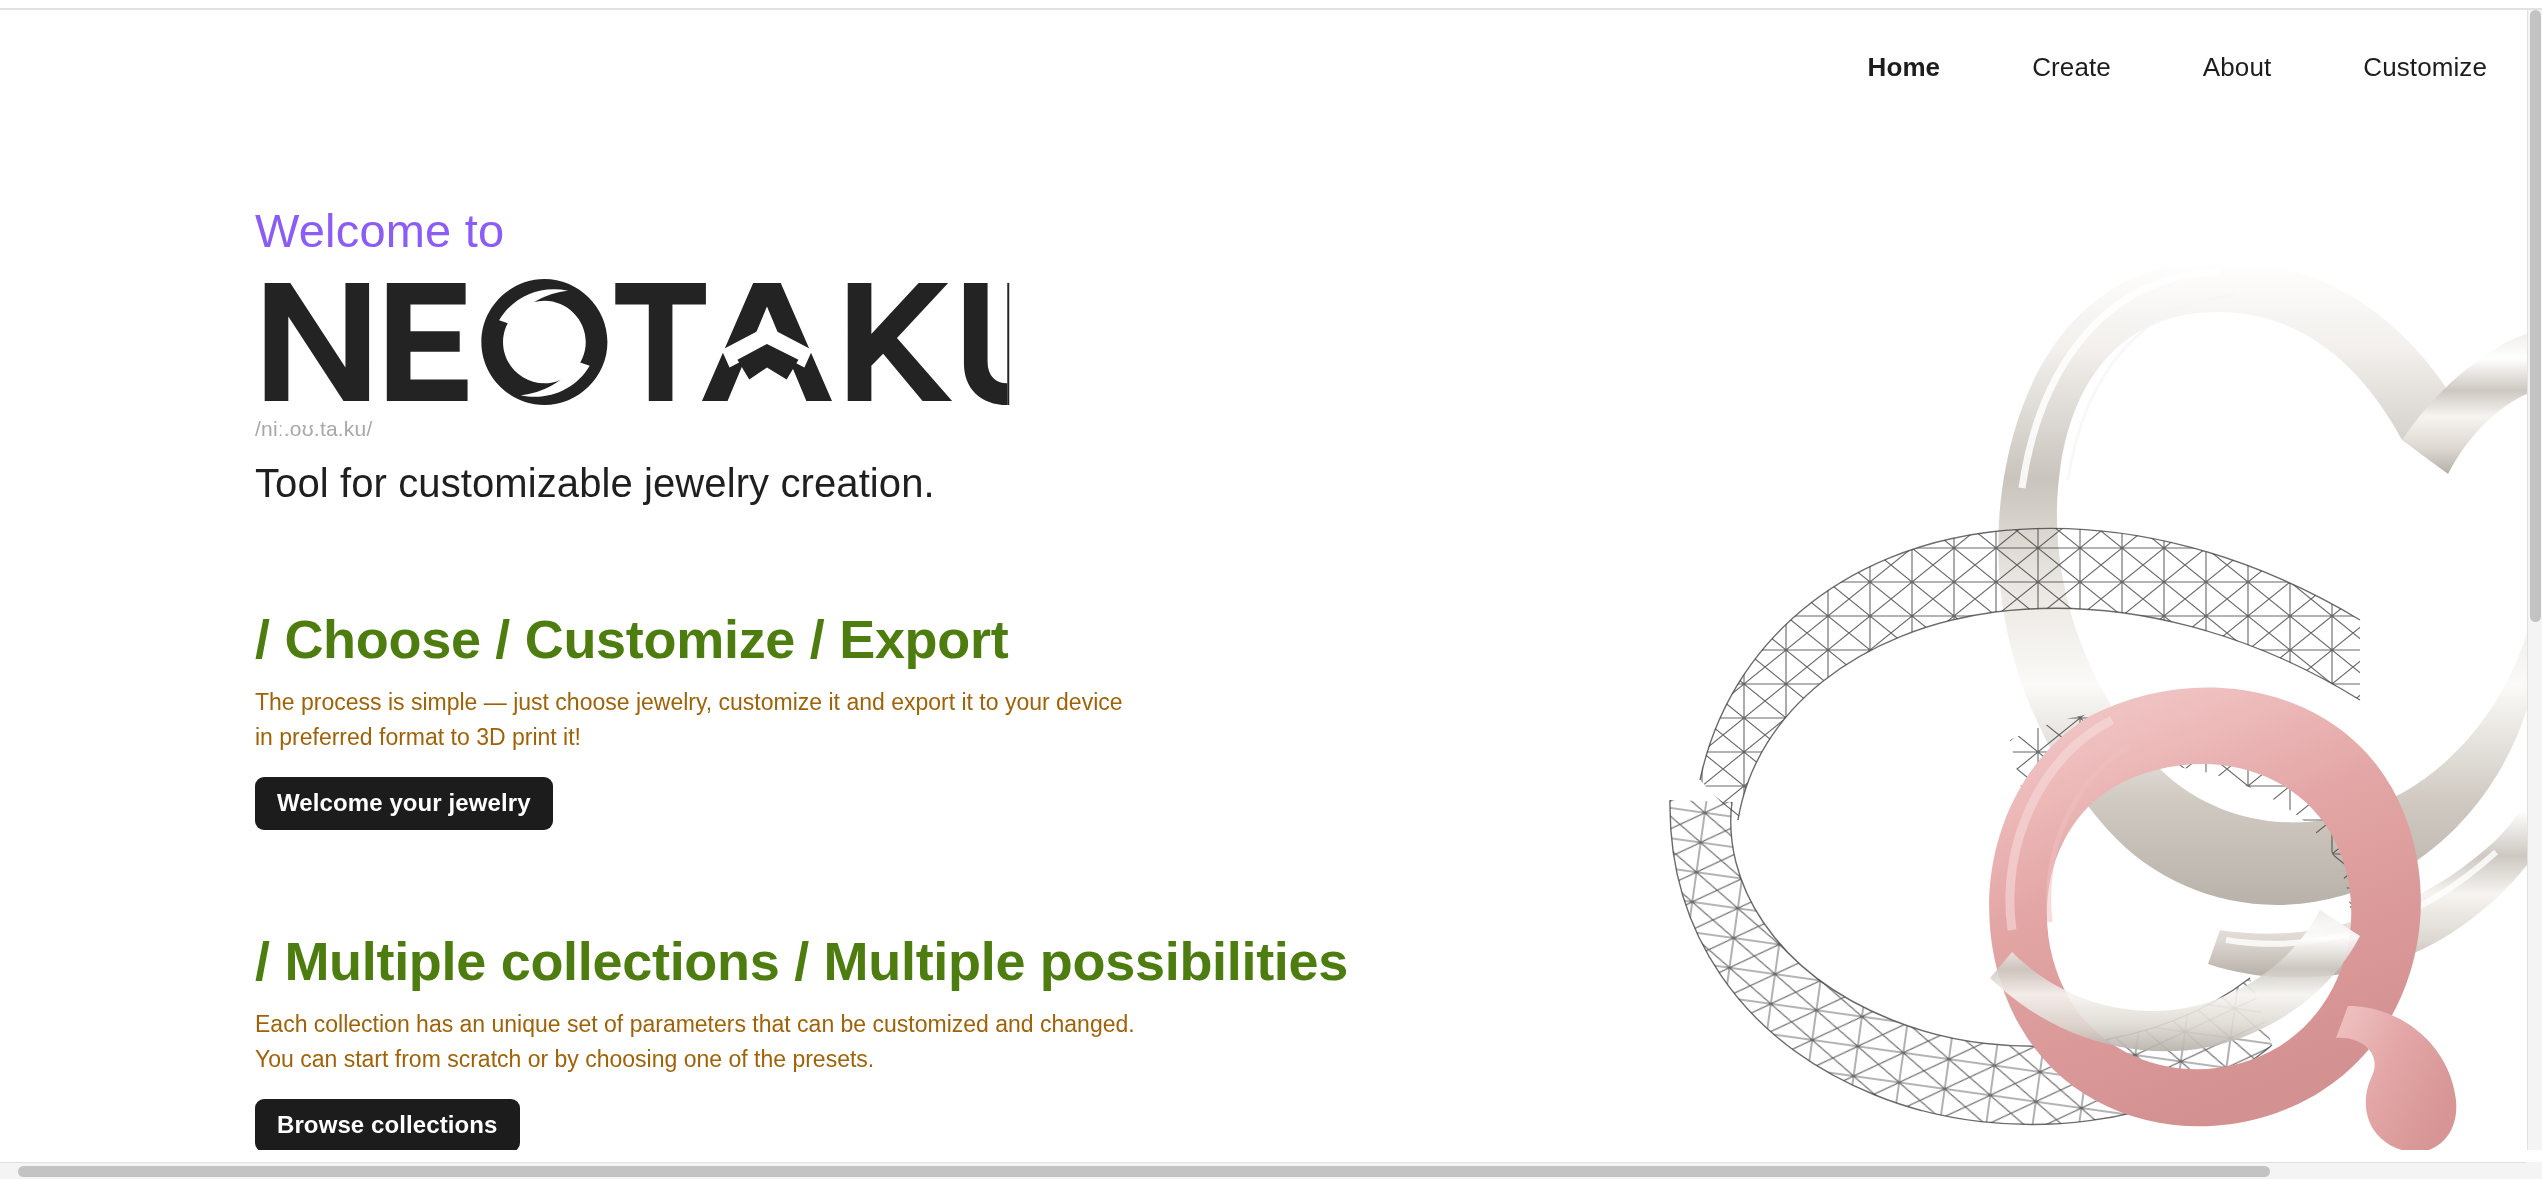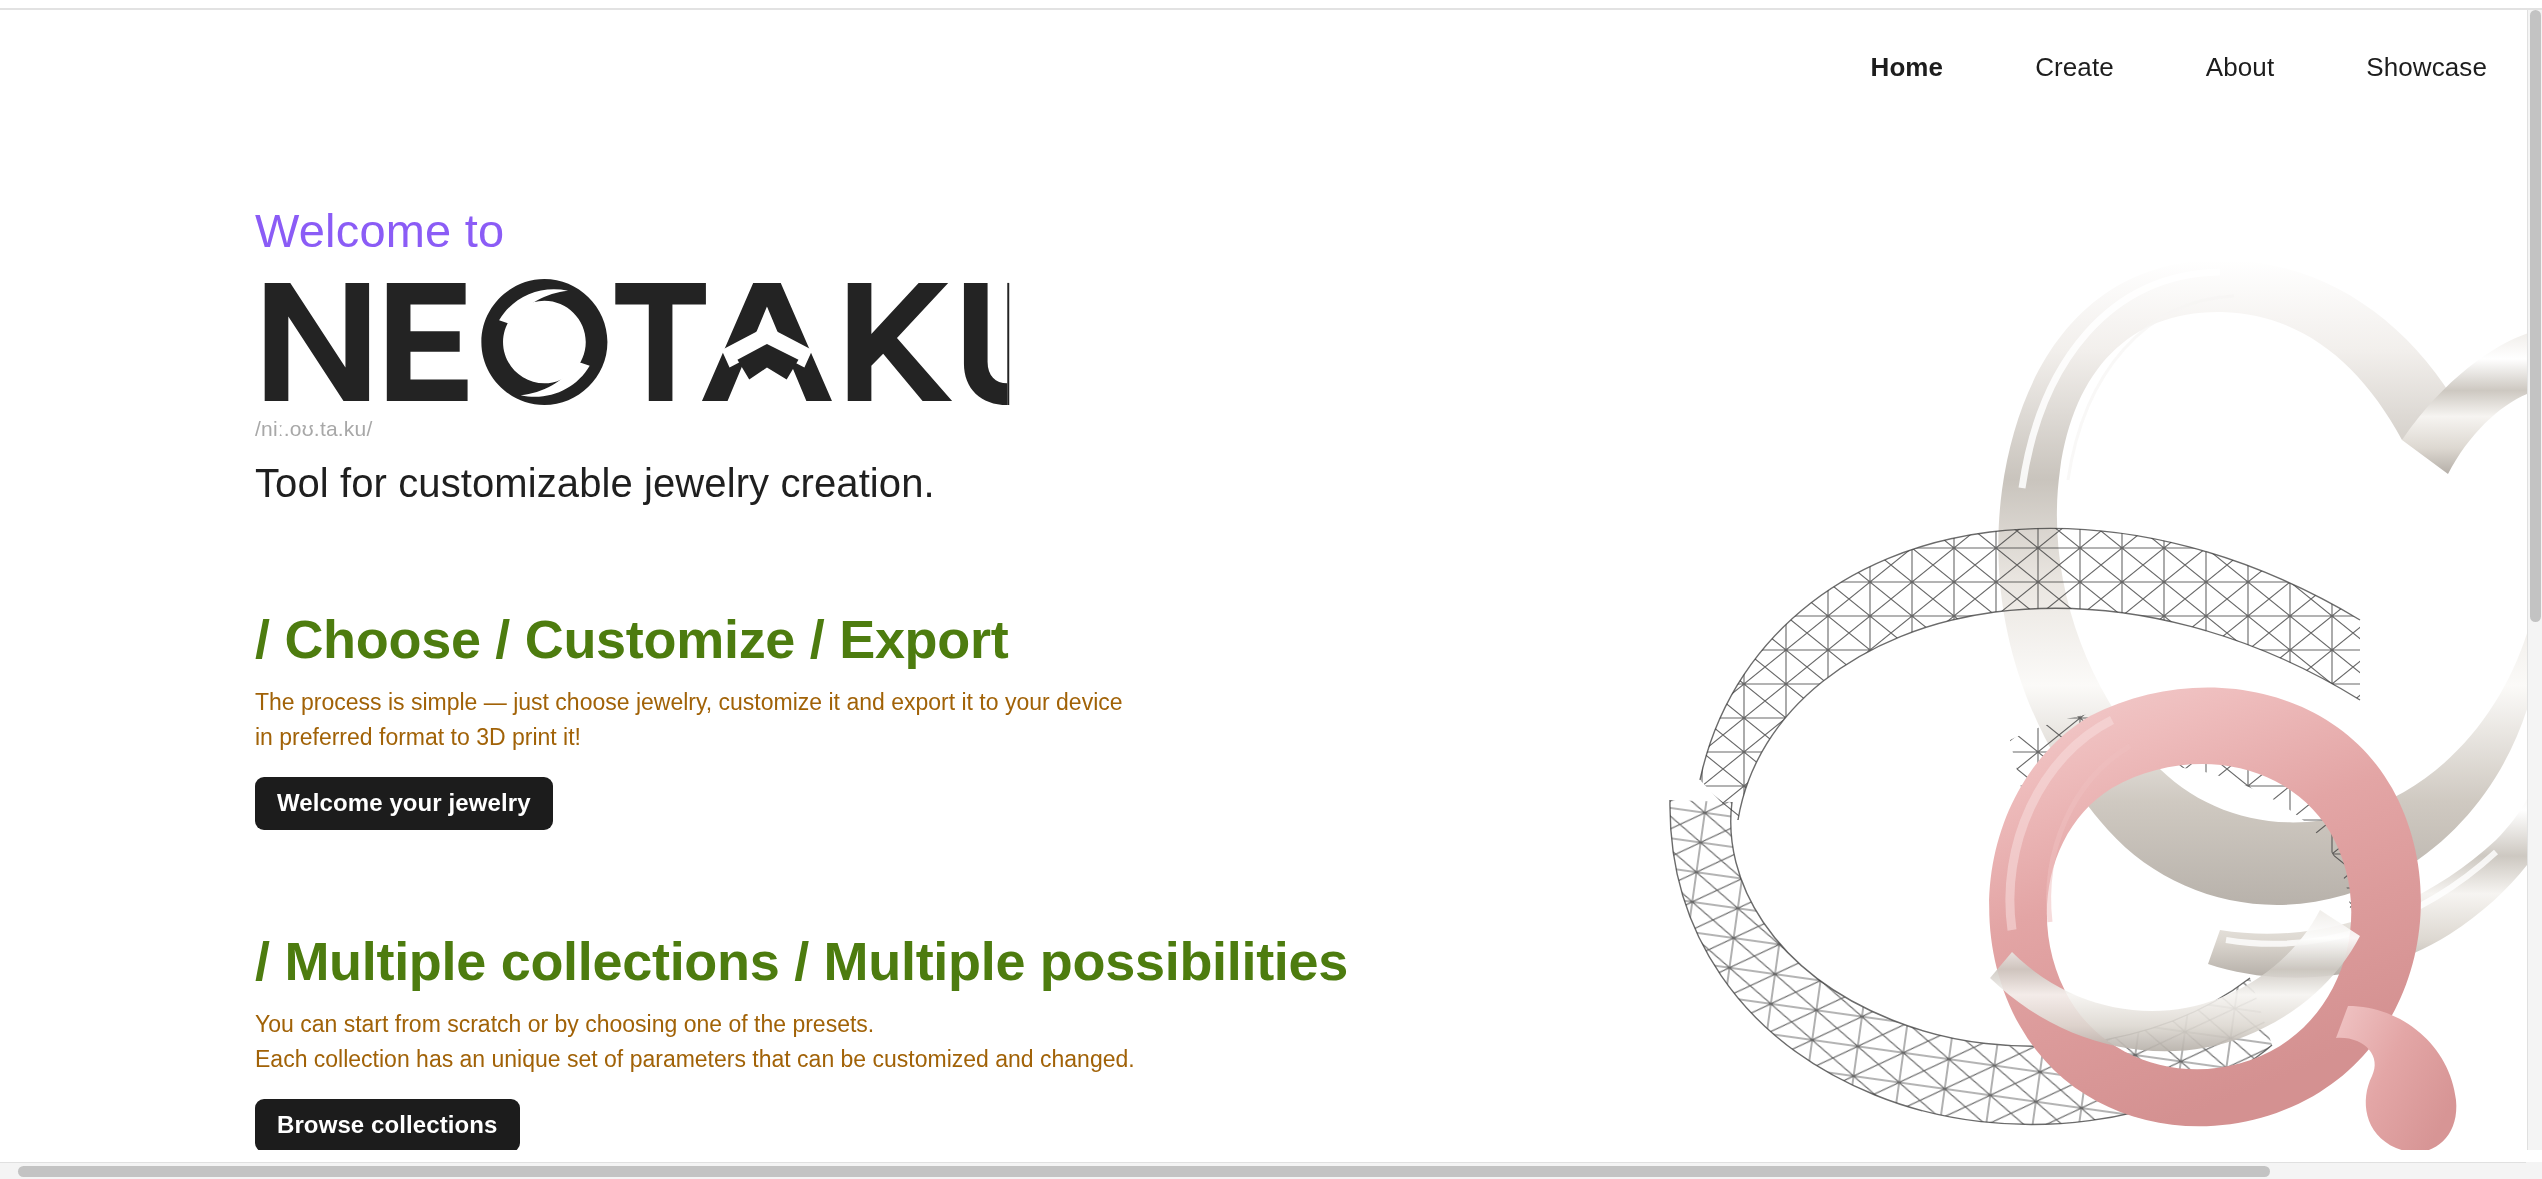--- a/index.html
+++ b/index.html
@@ -199,21 +199,21 @@
 <div id="page">
 
   <div class="top-rule"></div>
 
   <div class="viewport">
 
     <nav class="nav">
       <a class="nav-item active">Home</a>
       <a class="nav-item">Create</a>
       <a class="nav-item">About</a>
-      <a class="nav-item">Showcase</a>
+      <a class="nav-item">Customize</a>
     </nav>
 
     <div class="hero-art">
       <svg viewBox="0 0 880 1010" xmlns="http://www.w3.org/2000/svg">
         <defs>
           <linearGradient id="silverA" x1="0" y1="0" x2="0" y2="1">
             <stop offset="0%" stop-color="#ffffff"></stop>
             <stop offset="14%" stop-color="#f2efec"></stop>
             <stop offset="34%" stop-color="#c9c4bd"></stop>
             <stop offset="50%" stop-color="#eae6e1"></stop>
@@ -397,22 +397,22 @@
         <p class="section-body">
           <span class="line">The process is simple — just choose jewelry, customize it and export it to your device</span>
           <span class="line">in preferred format to 3D print it!</span>
         </p>
         <button class="btn">Welcome your jewelry</button>
       </section>
 
       <section class="section">
         <h2 class="section-heading">/ Multiple collections / Multiple possibilities</h2>
         <p class="section-body">
+          <span class="line">Each collection has an unique set of parameters that can be customized and changed.</span>
           <span class="line">You can start from scratch or by choosing one of the presets.</span>
-          <span class="line">Each collection has an unique set of parameters that can be customized and changed.</span>
         </p>
         <button class="btn">Browse collections</button>
       </section>
 
     </div>
   </div>
 
   <div class="vscroll">
     <div class="vscroll-thumb"></div>
   </div>

